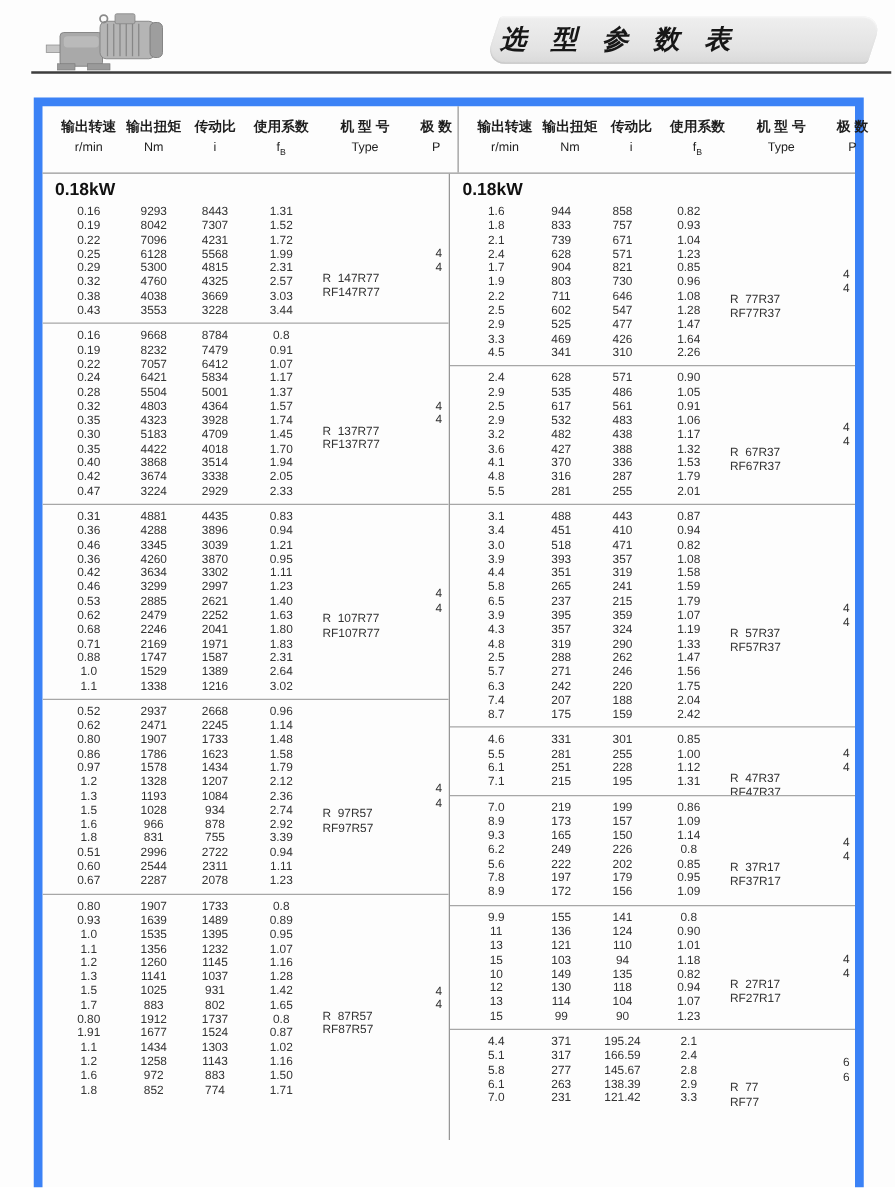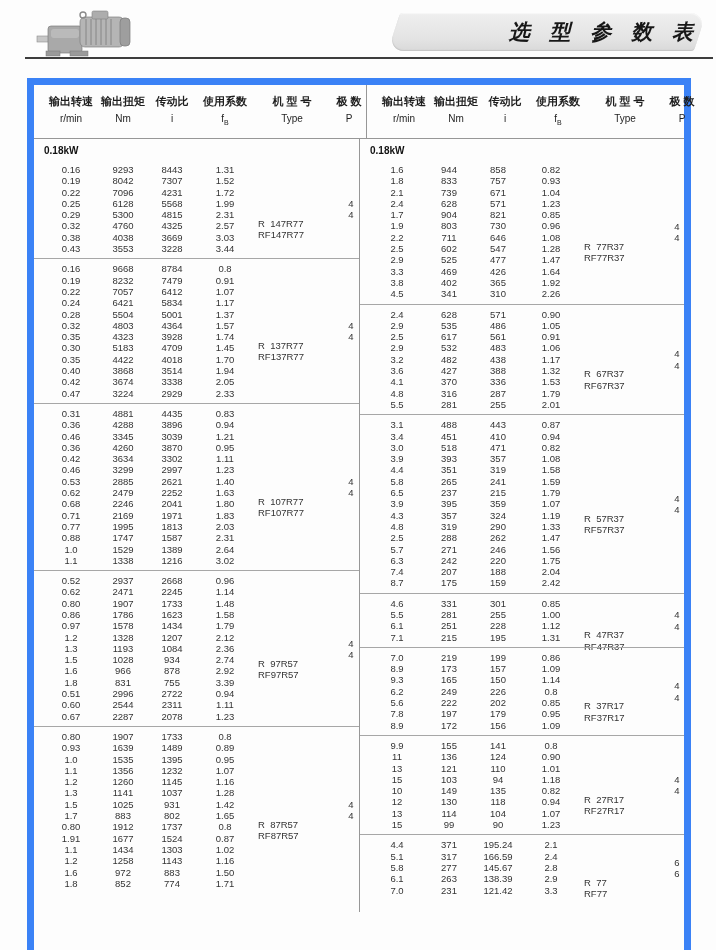--- a/index.html
+++ b/index.html
@@ -14,21 +14,21 @@
   .logo { position:absolute; left:36px; top:6px; width:100px; height:58px; }
   .banner { position:absolute; left:394px; top:13px; width:306px; height:38px; }
   .banner-bg {
     position:absolute; inset:0;
     background:linear-gradient(180deg,#efefef 0%,#e3e3e3 70%,#d9d9d9 100%);
     transform:skewX(-18deg);
     border-radius:3px 16px 3px 16px;
     box-shadow:inset 0 -1px 1px #c6c6c6, inset 0 1px 1px #f8f8f8;
   }
   .banner-text {
-    position:relative; display:block; text-align:right;
+    position:relative; display:block; text-align:left;
     font-size:21px; font-weight:bold; font-style:italic;
     letter-spacing:7px; line-height:38px; color:#171717; padding-left:6px;
     white-space:nowrap;
   }
   .header-rule {
     position:absolute; left:25px; right:3px; top:57px; height:2px; background:#3d3d3d;
   }
 
   
   .param-table {
@@ -44,21 +44,21 @@
   .head-half.right { border-left:1px solid #979797; }
   .hcell { text-align:center; }
   .hcn { font-size:11px; font-weight:bold; color:#1e1e1e; white-space:nowrap; }
   .hun { font-size:10px; margin-top:4px; color:#1e1e1e; }
   .hun sub { font-size:7px; }
 
   .table-body { display:flex; height:773px; }
   .half { flex:1 1 50%; overflow:hidden; }
   .half.right { border-left:1px solid #979797; }
 
-  .power { font-size:10px; font-weight:bold; color:#111; margin:4px 0 1px 10px; height:16px; line-height:16px; }
+  .power { font-size:14px; font-weight:bold; color:#111; margin:4px 0 1px 10px; height:16px; line-height:16px; }
 
   .block { position:relative; padding:4px 0 4px 8px; }
   .block.sep { border-top:1px solid #a7a7a7; }
   .row { display:grid; grid-template-columns:58px 46px 52px 54px; height:11.3px; }
   .cell { text-align:center; font-size:9.5px; line-height:11.3px; color:#333; white-space:nowrap; }
 
   .typecol {
     position:absolute; left:224px; top:50%; transform:translateY(-50%);
     font-size:9.5px; line-height:11.3px; color:#333; white-space:pre;margin-top:20px;
   }
@@ -354,26 +354,20 @@
               <div class="cell">2041</div>
               <div class="cell">1.80</div>
             </div>
             <div class="row">
               <div class="cell">0.71</div>
               <div class="cell">2169</div>
               <div class="cell">1971</div>
               <div class="cell">1.83</div>
             </div>
             <div class="row">
-              <div class="cell">0.77</div>
-              <div class="cell">1995</div>
-              <div class="cell">1813</div>
-              <div class="cell">2.03</div>
-            </div>
-            <div class="row">
               <div class="cell">0.88</div>
               <div class="cell">1747</div>
               <div class="cell">1587</div>
               <div class="cell">2.31</div>
             </div>
             <div class="row">
               <div class="cell">1.0</div>
               <div class="cell">1529</div>
               <div class="cell">1389</div>
               <div class="cell">2.64</div>
@@ -624,26 +618,20 @@
               <div class="cell">477</div>
               <div class="cell">1.47</div>
             </div>
             <div class="row">
               <div class="cell">3.3</div>
               <div class="cell">469</div>
               <div class="cell">426</div>
               <div class="cell">1.64</div>
             </div>
             <div class="row">
-              <div class="cell">3.8</div>
-              <div class="cell">402</div>
-              <div class="cell">365</div>
-              <div class="cell">1.92</div>
-            </div>
-            <div class="row">
               <div class="cell">4.5</div>
               <div class="cell">341</div>
               <div class="cell">310</div>
               <div class="cell">2.26</div>
             </div>
             <div class="typecol"><div>R  77R37</div><div>RF77R37</div></div>
             <div class="pcol">
               <div>4</div>
               <div>4</div>
             </div>

